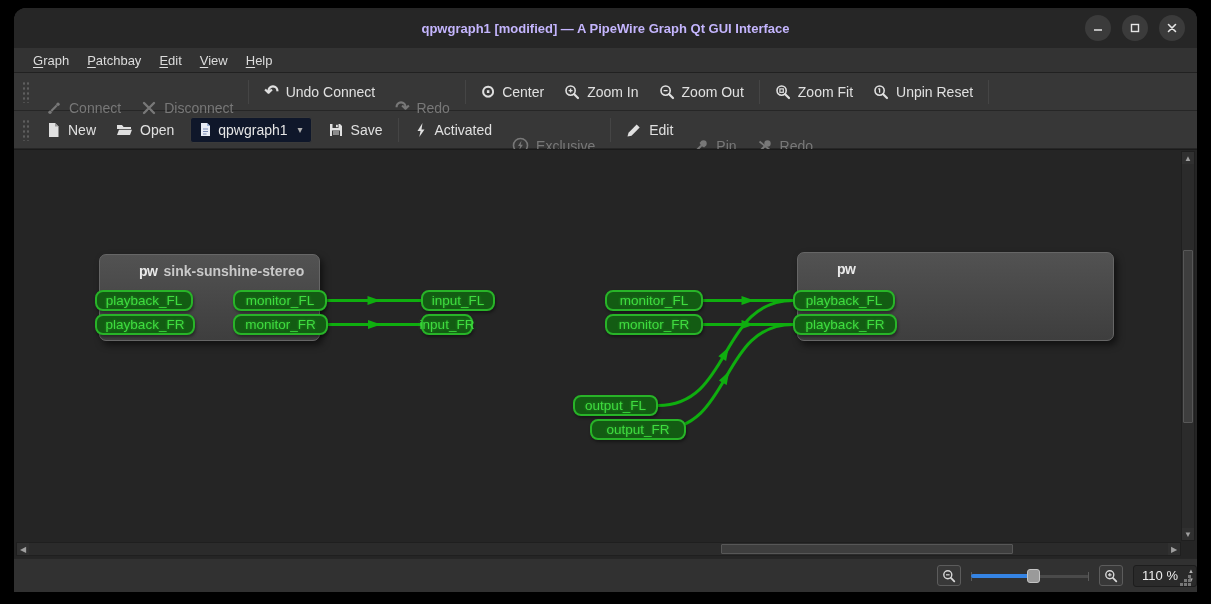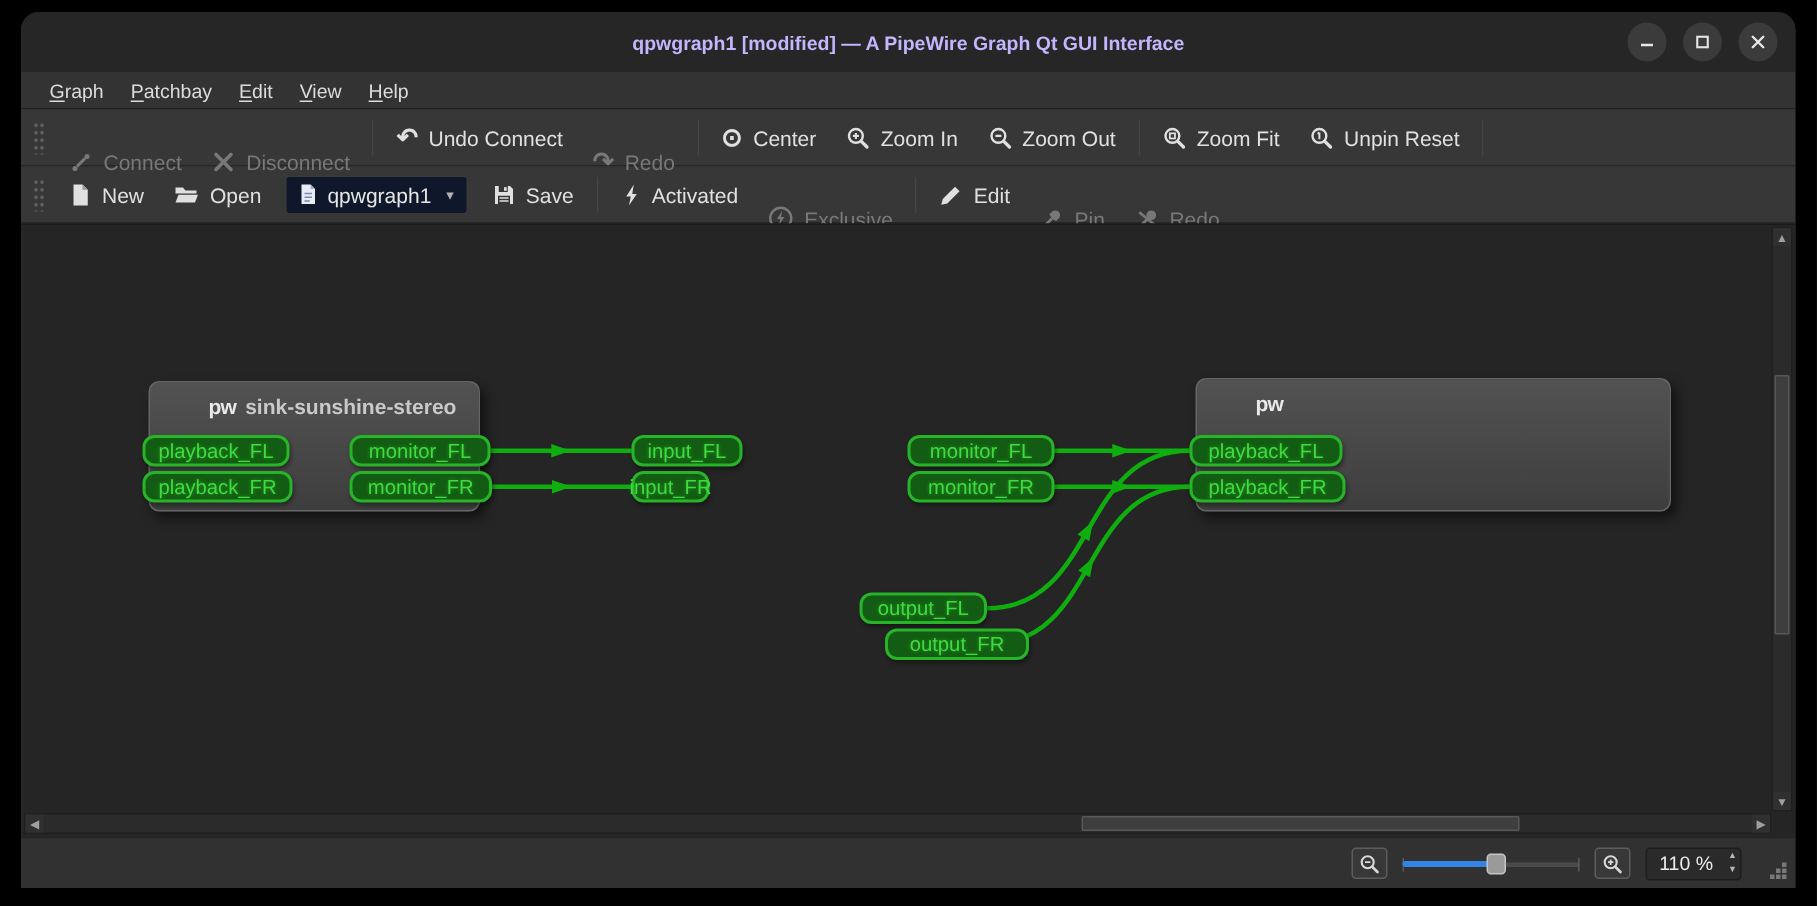--- a/index.html
+++ b/index.html
@@ -38,21 +38,21 @@
   .pwmark { color:#e9e9e9; font-weight:bold; font-size:14px; letter-spacing:-0.5px; }
   .port { position:absolute; height:21px; background:#135c13; border:2px solid #28b428; border-radius:8px; color:#3fdc3f; font-size:13.5px; display:flex; align-items:center; justify-content:center; text-shadow:0 0 3px rgba(60,220,60,.45); box-shadow:1px 2px 3px rgba(0,0,0,.4); white-space:nowrap; }
 
   
   .vscroll { position:absolute; right:2px; top:1px; width:14px; height:390px; background:#2b2b2b; border:1px solid #1f1f1f; }
   .hscroll { position:absolute; left:2px; bottom:2px; height:14px; width:1165px; background:#2b2b2b; border:1px solid #1f1f1f; }
   .sbtn { position:absolute; width:12px; height:12px; color:#9f9f9f; font-size:8px; display:flex; align-items:center; justify-content:center; background:#303030; }
   .thumb { position:absolute; background:#3e3e3e; border:1px solid #575757; border-radius:1px; }
 
   
-  .statusbar { position:relative; height:34px; background:#313131; border-top:1px solid #262626; display:flex; align-items:center; justify-content:flex-end; gap:10px; padding-right:36px; }
+  .statusbar { position:relative; height:34px; background:#313131; border-top:1px solid #262626; display:flex; align-items:center; justify-content:flex-end; gap:10px; }
   .zbtn { width:24px; height:21px; background:#383838; border:1px solid #5c5c5c; border-radius:3px; display:flex; align-items:center; justify-content:center; color:#d8d8d8; }
   .slider { position:relative; width:118px; height:16px; }
   .slider .track { position:absolute; left:0; right:0; top:7px; height:3px; background:#4a4a4a; border-radius:2px; }
   .slider .fill { position:absolute; left:0; top:6px; width:62px; height:4px; background:#3584e4; border-radius:2px; }
   .slider .handle { position:absolute; left:56px; top:1px; width:13px; height:14px; background:#9a9a9a; border:1px solid #c4c4c4; border-radius:3px; }
   .slider .tick { position:absolute; top:4px; width:1px; height:9px; background:#5a5a5a; }
   .spinbox { position:relative; width:64px; height:22px; background:#2a2a2a; border:1px solid #1d1d1d; border-radius:3px; color:#ececec; font-size:13px; display:flex; align-items:center; justify-content:flex-end; padding-right:18px; }
   .spinners { position:absolute; right:2px; top:1px; display:flex; flex-direction:column; gap:1px; color:#b5b5b5; font-size:6px; line-height:8px; text-align:center; }
   .grip9 { position:absolute; right:6px; bottom:6px; width:12px; height:12px; }
   .grip9 i { position:absolute; width:3px; height:3px; background:#787878; }

